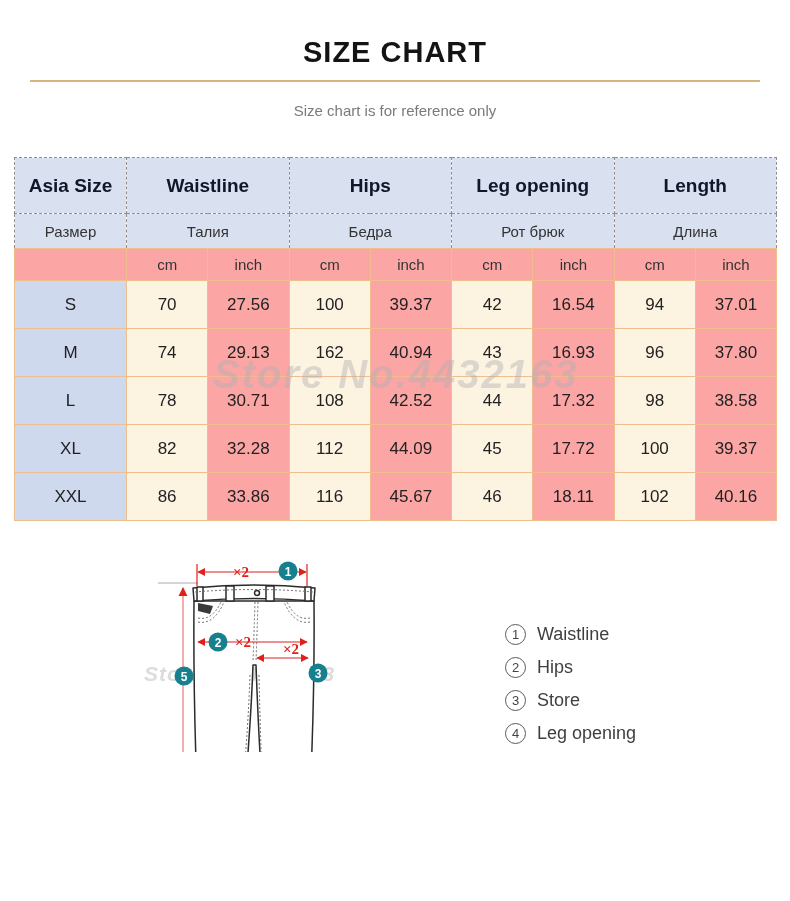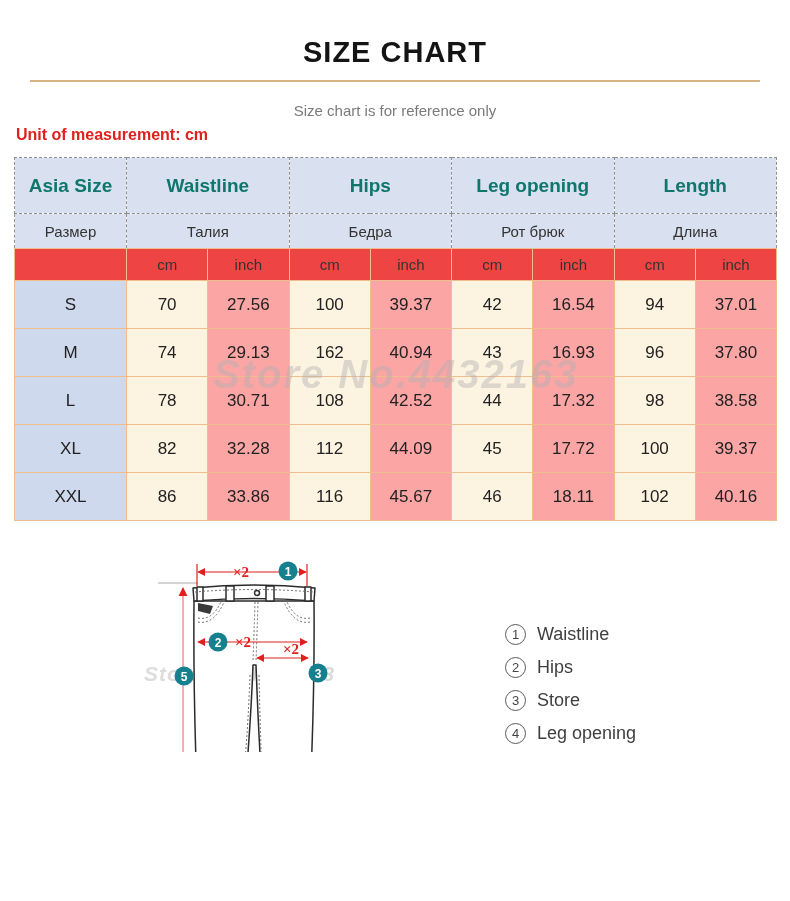--- a/index.html
+++ b/index.html
@@ -26,23 +26,23 @@
   }
   
   table.size-table{
     position:absolute;top:157px;left:14px;width:762px;
     border-collapse:collapse;table-layout:fixed;
   }
   table.size-table td,table.size-table th{
     text-align:center;vertical-align:middle;padding:0;font-weight:normal;
     overflow:hidden;white-space:nowrap;
   }
-  tr.hdr-en  td{height:55px;border:1px dashed #8f8f8f;background:#d9e0f0;font-size:19px;font-weight:bold;color:#0f766e;margin-left:24px;}
+  tr.hdr-en  td{height:55px;border:1px dashed #8f8f8f;background:#d9e0f0;font-size:19px;font-weight:bold;color:#0f172a;margin-left:24px;}
   tr.hdr-ru  td{height:34px;border:1px dashed #8f8f8f;background:#d9e0f0;font-size:15px;color:#333;}
-  tr.hdr-unit td{height:31px;border:1px solid #f0bd8e;background:#ef4444;font-size:15px;color:#333;}
+  tr.hdr-unit td{height:31px;border:1px solid #f0bd8e;background:#fca5a5;font-size:15px;color:#333;}
   tr.data td{height:47px;border:1px solid #f0bd8e;font-size:17px;color:#222;}
   td.size{background:#cfd9ed;}
   td.cm{background:#fdf3e1;}
   td.inch{background:#fca5a5;}
   
   .wm{
     position:absolute;font-weight:bold;color:rgba(178,178,178,0.45);
     white-space:nowrap;pointer-events:none;font-style:italic;
   }
   .wm1{top:352px;left:213px;font-size:40px;letter-spacing:2px;z-index:5;}
@@ -62,21 +62,20 @@
   .legend-label{font-size:18px;color:#3f3f3f;}
 </style>
 </head>
 <body>
 
 <div class="page">
 
   <div class="title">SIZE CHART</div>
   <div class="title-rule"></div>
   <div class="subtitle">Size chart is for reference only</div>
-  <div class="unit-note">Unit of measurement: cm</div>
 
   <table class="size-table">
     <colgroup>
       <col style="width:112px">
       <col span="8" style="width:81.25px">
     </colgroup>
     <tbody>
         <tr class="hdr-en">
           <td class="" colspan="1">Asia Size</td>
           <td class="" colspan="2">Waistline</td>

